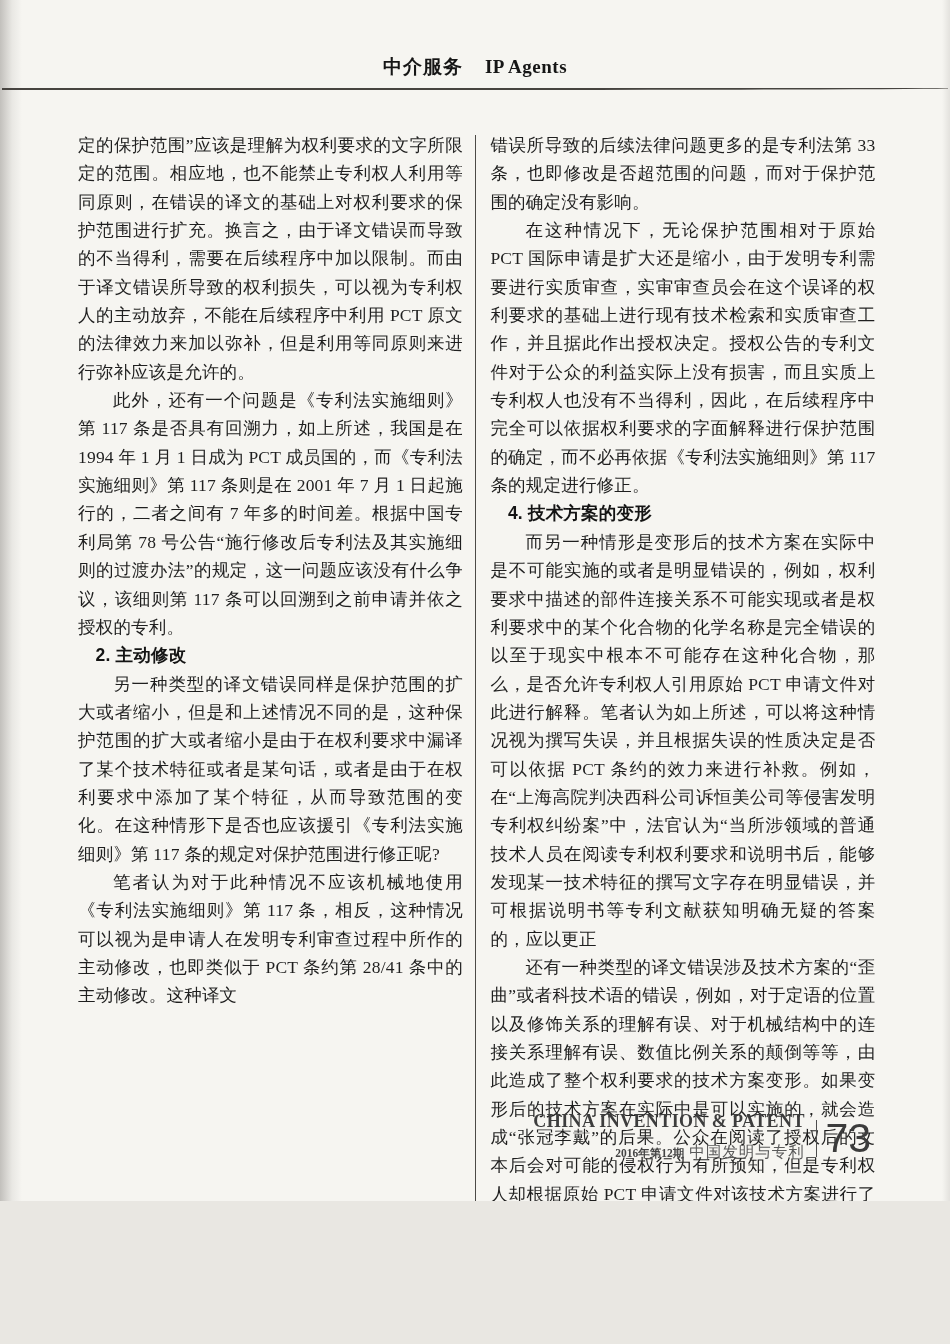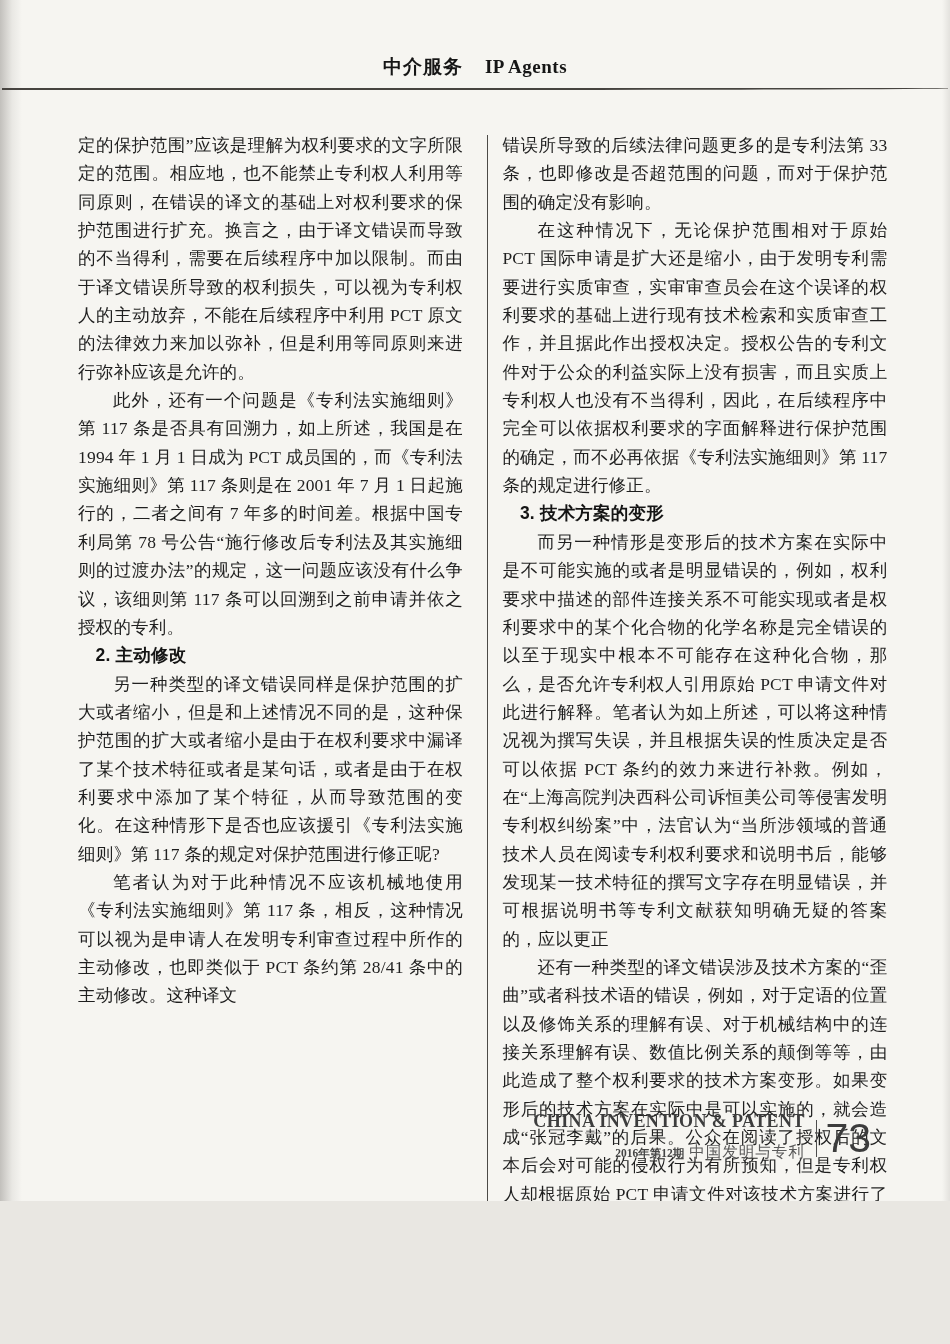--- a/index.html
+++ b/index.html
@@ -41,21 +41,21 @@
     position:absolute;top:88px;left:2px;right:2px;height:1.6px;
     background:#474440;border-radius:0 0 60%/100% 0;
   }
 
   
   .content{
     position:absolute;top:131px;left:78px;
     display:flex;align-items:flex-start;
   }
   .column{width:385px;}
-  .column-left{margin-right:24px;}
+  .column-left{margin-right:12px;}
   .column-right{margin-left:14px;}
   .column-divider{
     width:1.4px;height:1101px;background:#4c4a47;flex:none;margin-top:4px;
   }
   .column p{
     margin:0;
     font-size:17.5px;
     line-height:28.35px;
     text-align:justify;
     text-justify:inter-ideograph;
@@ -111,21 +111,21 @@
         <p class="continuation">定的保护范围”应该是理解为权利要求的文字所限定的范围。相应地，也不能禁止专利权人利用等同原则，在错误的译文的基础上对权利要求的保护范围进行扩充。换言之，由于译文错误而导致的不当得利，需要在后续程序中加以限制。而由于译文错误所导致的权利损失，可以视为专利权人的主动放弃，不能在后续程序中利用 PCT 原文的法律效力来加以弥补，但是利用等同原则来进行弥补应该是允许的。</p>
         <p class="para">此外，还有一个问题是《专利法实施细则》第 117 条是否具有回溯力，如上所述，我国是在 1994 年 1 月 1 日成为 PCT 成员国的，而《专利法实施细则》第 117 条则是在 2001 年 7 月 1 日起施行的，二者之间有 7 年多的时间差。根据中国专利局第 78 号公告“施行修改后专利法及其实施细则的过渡办法”的规定，这一问题应该没有什么争议，该细则第 117 条可以回溯到之前申请并依之授权的专利。</p>
         <p class="heading">2. 主动修改</p>
         <p class="para">另一种类型的译文错误同样是保护范围的扩大或者缩小，但是和上述情况不同的是，这种保护范围的扩大或者缩小是由于在权利要求中漏译了某个技术特征或者是某句话，或者是由于在权利要求中添加了某个特征，从而导致范围的变化。在这种情形下是否也应该援引《专利法实施细则》第 117 条的规定对保护范围进行修正呢?</p>
         <p class="para">笔者认为对于此种情况不应该机械地使用《专利法实施细则》第 117 条，相反，这种情况可以视为是申请人在发明专利审查过程中所作的主动修改，也即类似于 PCT 条约第 28/41 条中的主动修改。这种译文</p>
       </div>
     <div class="column-divider"></div>
     <div class="column column-right" id="col-right">
         <p class="continuation">错误所导致的后续法律问题更多的是专利法第 33 条，也即修改是否超范围的问题，而对于保护范围的确定没有影响。</p>
         <p class="para">在这种情况下，无论保护范围相对于原始 PCT 国际申请是扩大还是缩小，由于发明专利需要进行实质审查，实审审查员会在这个误译的权利要求的基础上进行现有技术检索和实质审查工作，并且据此作出授权决定。授权公告的专利文件对于公众的利益实际上没有损害，而且实质上专利权人也没有不当得利，因此，在后续程序中完全可以依据权利要求的字面解释进行保护范围的确定，而不必再依据《专利法实施细则》第 117 条的规定进行修正。</p>
-        <p class="heading">3. 技术方案的变形</p>
+        <p class="heading">4. 技术方案的变形</p>
         <p class="para">而另一种情形是变形后的技术方案在实际中是不可能实施的或者是明显错误的，例如，权利要求中描述的部件连接关系不可能实现或者是权利要求中的某个化合物的化学名称是完全错误的以至于现实中根本不可能存在这种化合物，那么，是否允许专利权人引用原始 PCT 申请文件对此进行解释。笔者认为如上所述，可以将这种情况视为撰写失误，并且根据失误的性质决定是否可以依据 PCT 条约的效力来进行补救。例如，在“上海高院判决西科公司诉恒美公司等侵害发明专利权纠纷案”中，法官认为“当所涉领域的普通技术人员在阅读专利权利要求和说明书后，能够发现某一技术特征的撰写文字存在明显错误，并可根据说明书等专利文献获知明确无疑的答案的，应以更正</p>
         <p class="para">还有一种类型的译文错误涉及技术方案的“歪曲”或者科技术语的错误，例如，对于定语的位置以及修饰关系的理解有误、对于机械结构中的连接关系理解有误、数值比例关系的颠倒等等，由此造成了整个权利要求的技术方案变形。如果变形后的技术方案在实际中是可以实施的，就会造成“张冠李戴”的后果。公众在阅读了授权后的文本后会对可能的侵权行为有所预知，但是专利权人却根据原始 PCT 申请文件对该技术方案进行了重新的解读，那么，必然会对公众的可期待利益造成损害，在这种情况下通常应该不能允许专利权人重新对权利要求的技术方案进行过度的修正解释。</p>
       </div>
   </div>
 
   <div class="page-footer">
     <div class="footer-lines">
       <div class="footer-journal-en">CHINA INVENTION &amp; PATENT</div>
       <div class="footer-line2">
         <span class="footer-issue">2016年第12期</span><span class="footer-journal-zh">中国发明与专利</span>

